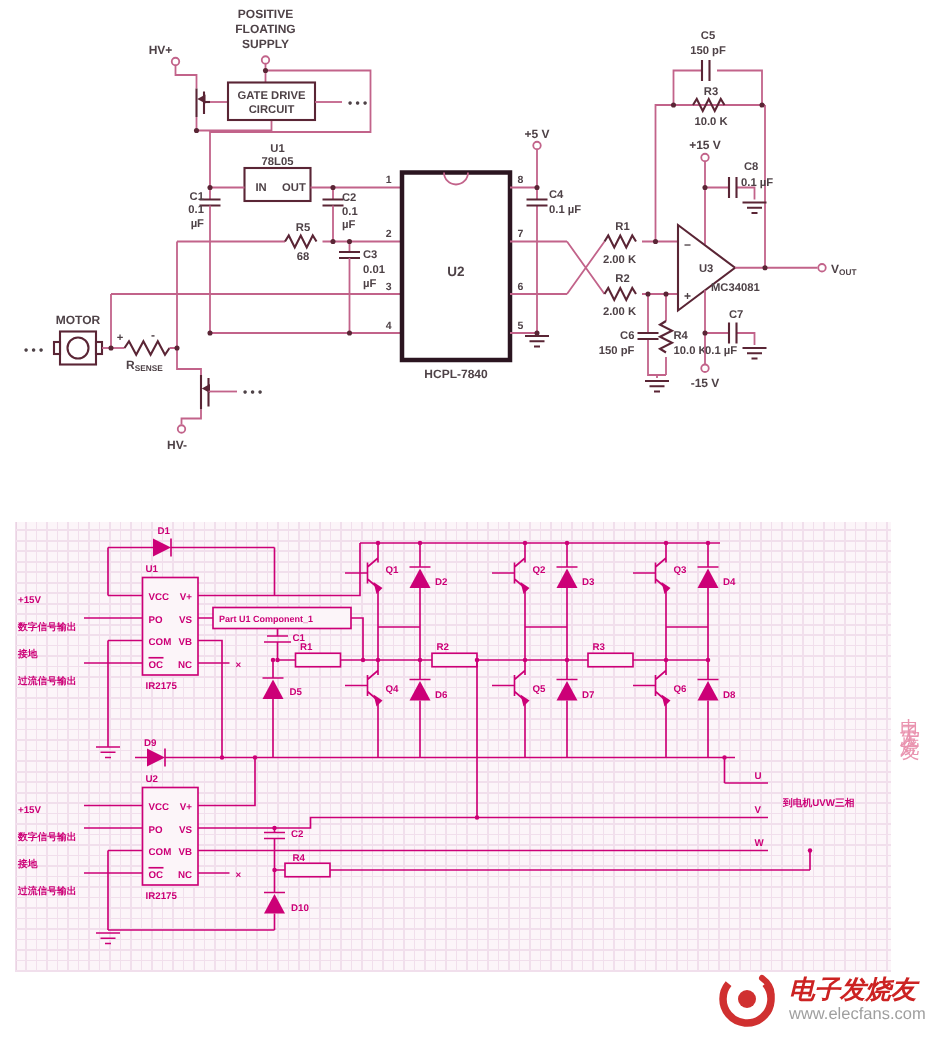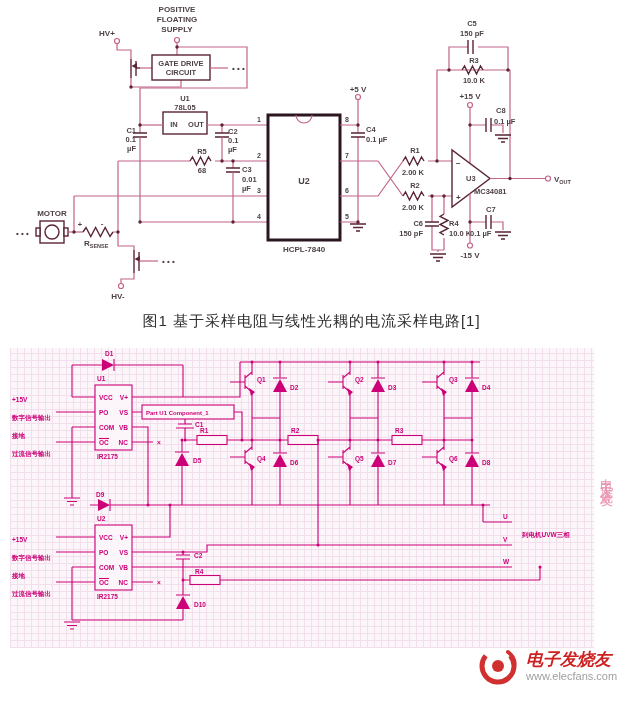--- a/index.html
+++ b/index.html
@@ -237,21 +237,20 @@
         <circle cx="449" cy="70" r="1.7"></circle>
         <circle cx="508" cy="70" r="1.7"></circle>
       <circle cx="510" cy="178.5" r="1.7"></circle>
         <circle cx="470" cy="125" r="1.7"></circle>
         <circle cx="470" cy="222" r="1.7"></circle>
       <circle cx="432" cy="196" r="1.7"></circle>
         <circle cx="444" cy="196" r="1.7"></circle>
     </g>
   </svg>
 
-  <div class="caption" id="cap1">图1 基于采样电阻与线性光耦的电流采样电路[1]</div>
 
   <div id="fig2wrap">
   <svg width="584" height="300" viewBox="0 0 584 300">
 
     <path class="mw" d="M62,17 H92 M104,17 H173 M62,17 V49 M173,17 V49"></path>
     <polygon class="mf" points="92,11 92,23 104,17"></polygon>
     <path class="mw" d="M104,11 V23"></path>
     <text class="mt" x="95" y="8">D1</text>
 
     <text class="mt" x="87" y="33">U1</text>

